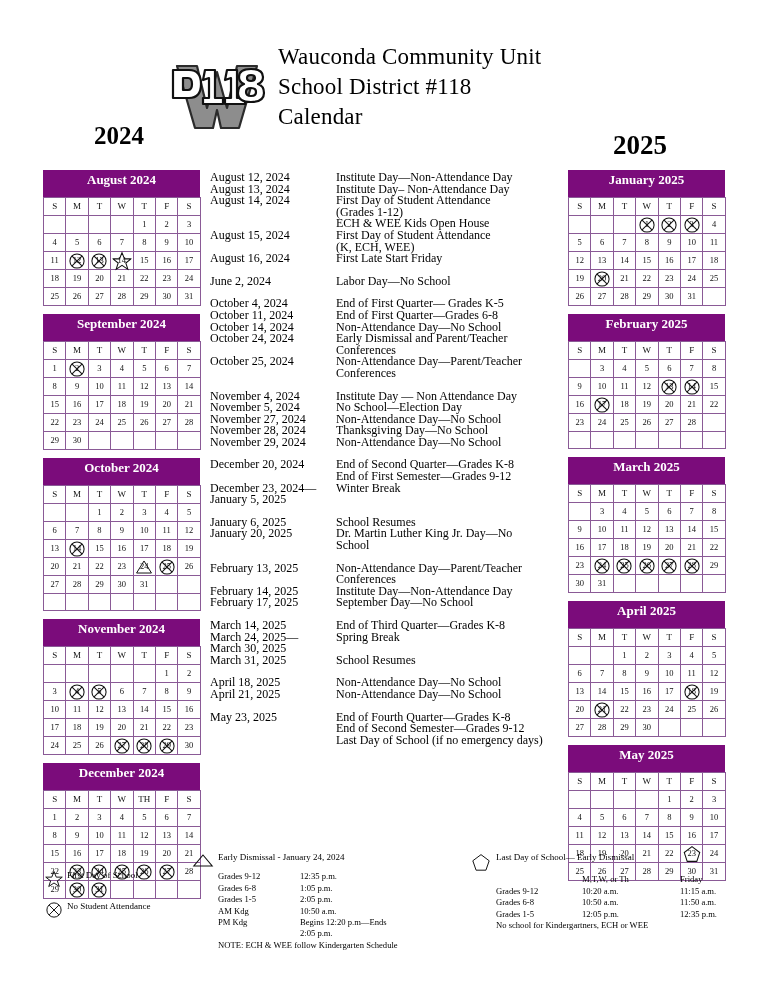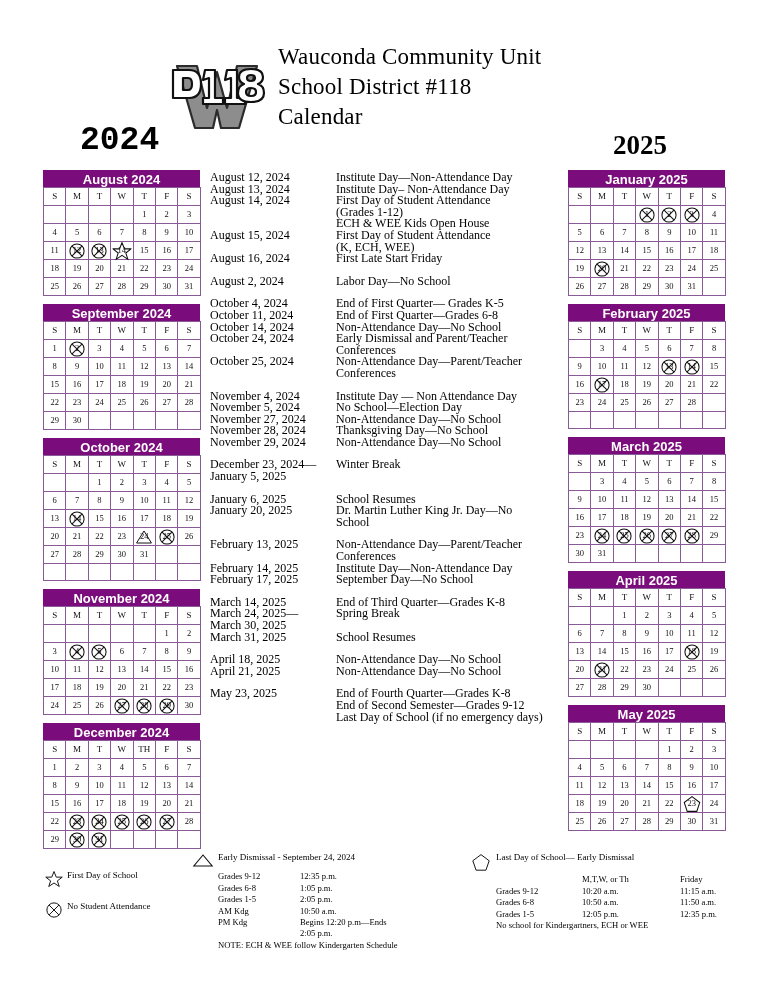--- a/index.html
+++ b/index.html
@@ -23,43 +23,43 @@
   .logo svg { display:block; }
   .title-block {
     position: absolute; left: 278px; top: 4px; width: 400px;
     text-align: left;
   }
   .title-line {
     font-size: 23px; line-height: 30px; font-weight: normal;
     letter-spacing: .2px;
   }
   .year-left {
-    position: absolute; left: 80px; top: 122px;
-    font-size: 33px; font-weight: bold; font-family:Liberation Mono, monospace;
+    position: absolute; left: 94px; top: 122px;
+    font-size: 25px; font-weight: bold; font-family:Liberation Serif, serif;
   }
   .year-right {
     position: absolute; left: 613px; top: 130px;
     font-size: 27px; font-weight: bold;
   }
 
   
   .months-left  { position: absolute; left: 43px;  top: 170px; width: 157px; }
   .months-right { position: absolute; left: 568px; top: 170px; width: 157px; }
 
   .month { margin-bottom: 8px; }
   .month-title {
     background: #7B0C7B;
     color: #ffffff;
     text-align: center;
     font-size: 13px;
     font-weight: bold;
     line-height: 17px;
-    height: 17px;
+    height: 27px;
     border: 1px solid #7B0C7B;
-    font-family: Liberation Sans, sans-serif;
+    font-family: Liberation Serif, serif;
   }
   table.cal {
     border-collapse: collapse;
     width: 157px;
     table-layout: fixed;
     border: 1px solid #7a2f86;
   }
   table.cal th, table.cal td {
     border: 1px solid #8a5a96;
     width: 22.4px;
@@ -939,21 +939,21 @@
       </div>
     </div>
     <div class="ev-row">
       <div class="ev-date">August 16, 2024</div>
       <div class="ev-desc">
         <div>First Late Start Friday</div>
       </div>
     </div>
     <div class="spacer"></div>
     <div class="ev-row">
-      <div class="ev-date">August 2, 2024</div>
+      <div class="ev-date">June 2, 2024</div>
       <div class="ev-desc">
         <div>Labor Day—No School</div>
       </div>
     </div>
     <div class="spacer"></div>
     <div class="ev-row">
       <div class="ev-date">October 4, 2024</div>
       <div class="ev-desc">
         <div>End of First Quarter— Grades K-5</div>
       </div>
@@ -1009,20 +1009,27 @@
         <div>Thanksgiving Day—No School</div>
       </div>
     </div>
     <div class="ev-row">
       <div class="ev-date">November 29, 2024</div>
       <div class="ev-desc">
         <div>Non-Attendance Day—No School</div>
       </div>
     </div>
     <div class="spacer"></div>
+    <div class="ev-row">
+      <div class="ev-date">December 20, 2024</div>
+      <div class="ev-desc">
+        <div>End of Second Quarter—Grades K-8</div>
+        <div>End of First Semester—Grades 9-12</div>
+      </div>
+    </div>
     <div class="ev-row">
       <div class="ev-date">December 23, 2024—
    January 5, 2025</div>
       <div class="ev-desc">
         <div>Winter Break</div>
       </div>
     </div>
     <div class="spacer"></div>
     <div class="ev-row">
       <div class="ev-date">January 6, 2025</div>
@@ -1124,21 +1131,21 @@
     </div>
   </div>
 
   <div class="legend-mid">
     <div class="leg-head">
       <span class="gly">
         <svg width="22" height="15" viewBox="0 0 24 16">
             <polygon points="12,2 22,14 2,14" fill="none" stroke="#111" stroke-width="1.2"></polygon>
           </svg>
       </span>
-      <span class="txt">Early Dismissal - September 24, 2024</span>
+      <span class="txt">Early Dismissal - January 24, 2024</span>
     </div>
     <div class="leg-table" id="ed-rows">
         <div class="r">
           <span class="c1">Grades 9-12</span>
           <span class="c2">12:35 p.m.</span>
         </div>
         <div class="r">
           <span class="c1">Grades 6-8</span>
           <span class="c2">1:05 p.m.</span>
         </div>

